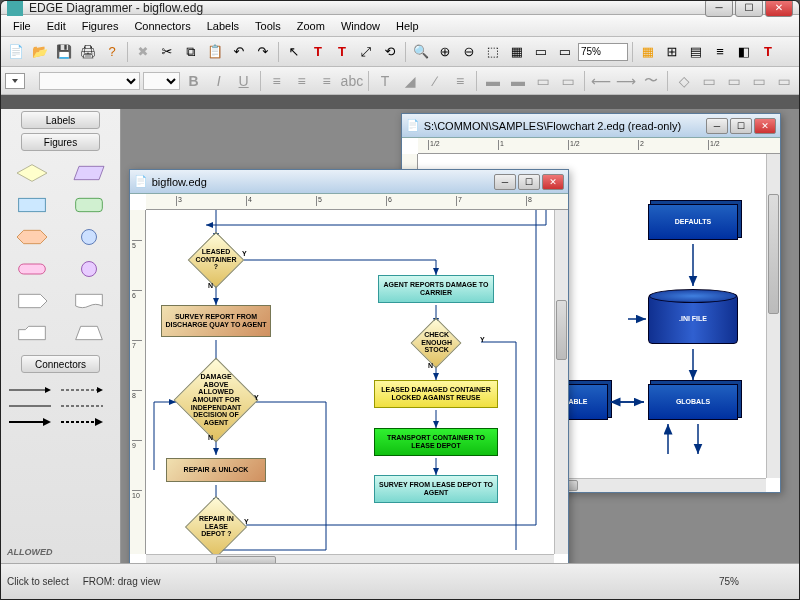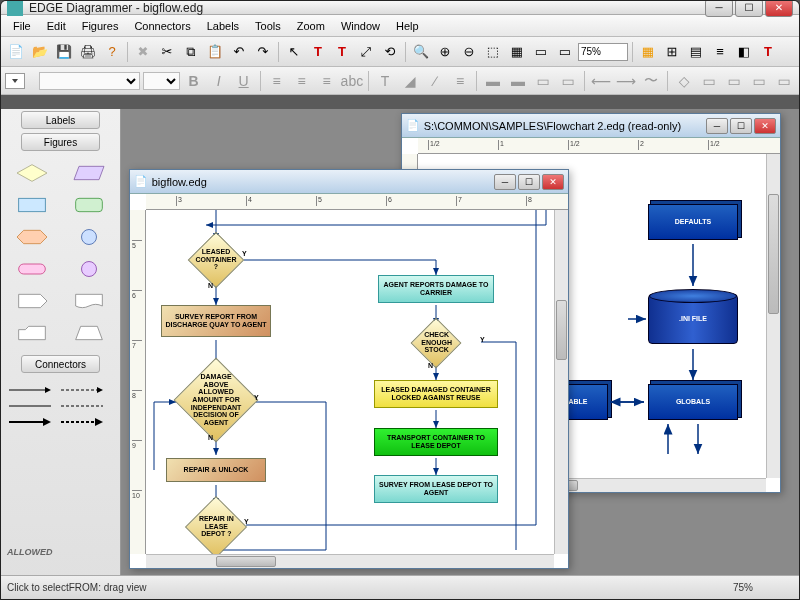--- a/index.html
+++ b/index.html
@@ -47,21 +47,21 @@
 .shape { position: absolute; font-size: 7px; font-weight: bold; text-align: center; display: flex; align-items: center; justify-content: center; padding: 2px; line-height: 1.1; }
 .diamond { transform: rotate(45deg); background: linear-gradient(135deg,#fffbd8,#e0c060); border: 1px solid #886; }
 .diamond span { transform: rotate(-45deg); display: block; width: 120px; }
 .rect-grad { background: linear-gradient(135deg,#f0e0b0,#d09060); border: 1px solid #775; }
 .rect-cyan { background: linear-gradient(#d0f8f0,#7cd8d0); border: 1px solid #399; }
 .rect-green { background: linear-gradient(#30f030,#10c010); border: 1px solid #060; }
 .rect-yellow { background: linear-gradient(#fff8a0,#f0e040); border: 1px solid #990; }
 .cube3d { background: linear-gradient(#2060c0,#0030a0); color: #fff; border: 1px solid #002; box-shadow: 3px -3px 0 #104090, 3px -3px 0 1px #002; }
 .cylinder { background: linear-gradient(90deg,#103090,#3060d0,#103090); color: #fff; border: 1px solid #002; border-radius: 4px; position: relative; }
 .cylinder::before { content:""; position:absolute; top:-6px; left:0; right:0; height:12px; background: radial-gradient(ellipse,#4080e0,#103090); border-radius: 50%; border:1px solid #002; }
-.statusbar { position: absolute; bottom: 0; left: 0; right: 0; height: 24px; background: linear-gradient(#f0f0f0,#d8d8d8); border-top: 1px solid #aaa; display: flex; align-items: center; font-size: 10px; padding: 0 6px; color: #333; }
+.statusbar { position: absolute; bottom: 0; left: 0; right: 0; height: 36px; background: linear-gradient(#f0f0f0,#d8d8d8); border-top: 1px solid #aaa; display: flex; align-items: center; font-size: 10px; padding: 0 6px; gap: 14px; color: #333; }
 .tick { position: absolute; top: 2px; font-size: 7px; color: #444; border-left: 1px solid #888; height: 10px; padding-left: 1px; }
 .vtick { position: absolute; left: 2px; font-size: 7px; color: #444; border-top: 1px solid #888; width: 10px; padding-top: 1px; }
 .brand { position: absolute; bottom: 22px; left: 6px; font-size: 9px; font-style: italic; color: #666; font-weight: bold; }
 </style>
 </head>
 <body>
 
 <div class="window-frame">
   <div class="titlebar">
     <div class="icon-sm"></div>

